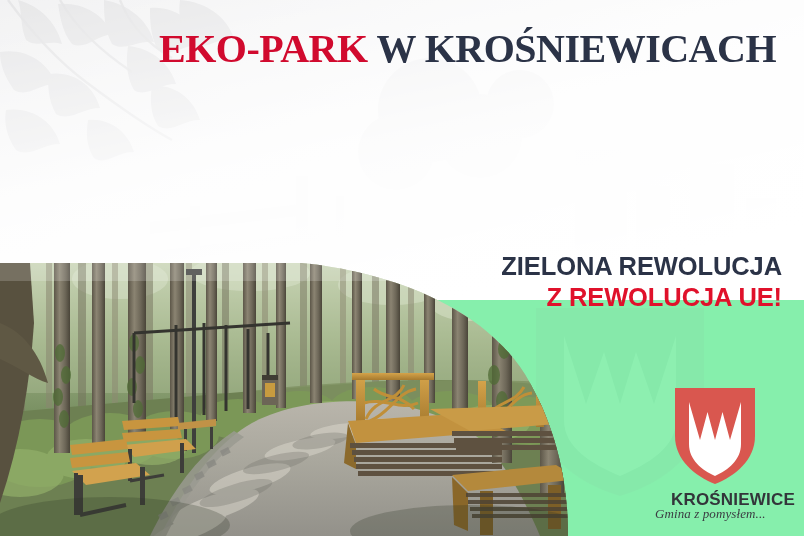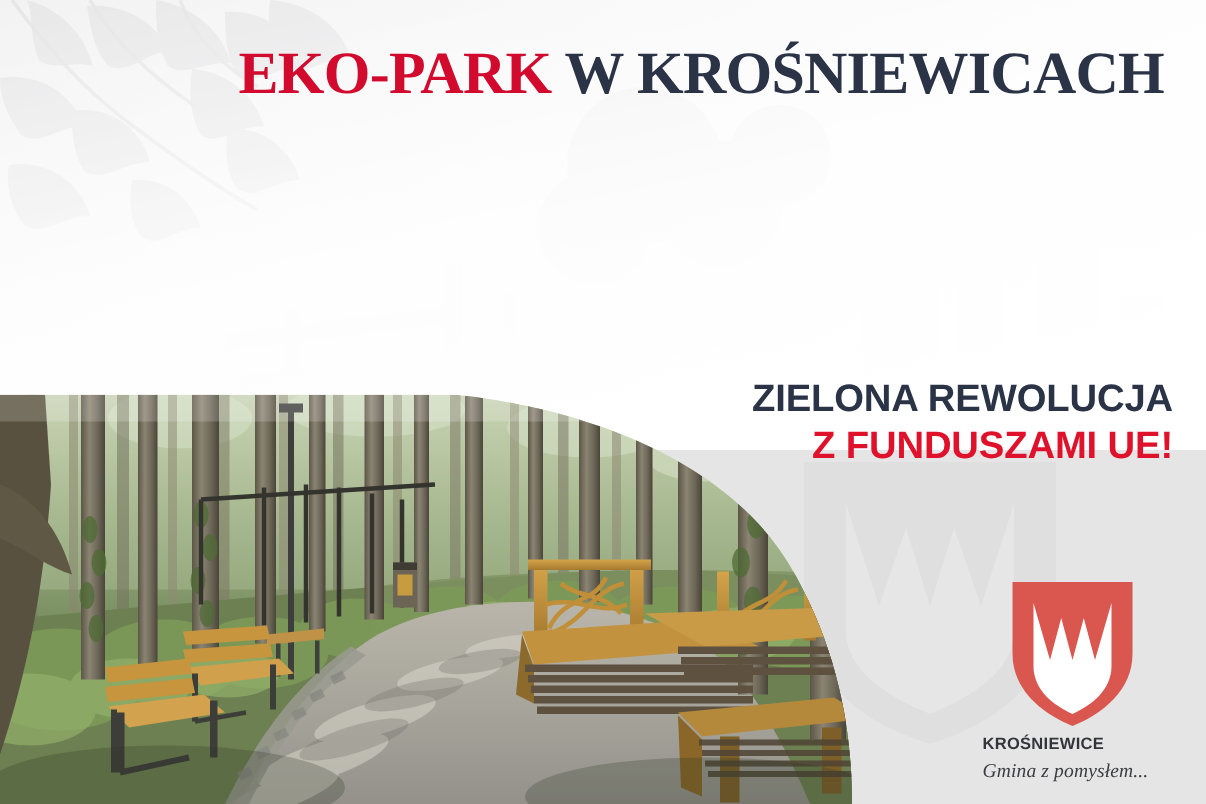--- a/index.html
+++ b/index.html
@@ -3,21 +3,21 @@
 <meta charset="utf-8">
 <style>
   html,body{margin:0;padding:0;}
   body{
     width:804px;height:536px;overflow:hidden;
     font-family:"Liberation Sans", sans-serif;
     background:#ffffff;
   }
   #poster{
     position:relative;width:804px;height:536px;overflow:hidden;
-    background:#e5e5e5;
+    background:#86efac;
   }
 
   
   .bg-faded{
     position:absolute;left:0;top:0;width:804px;height:300px;
     overflow:hidden;
   }
   .bg-faded svg{position:absolute;left:0;top:0;}
 
   
@@ -56,23 +56,23 @@
     position:absolute;left:0;top:0;width:585px;height:273px;
   }
 
   
   .logo{
     position:absolute;left:655px;top:386px;width:140px;height:128px;
   }
   .logo .shield{position:absolute;left:18px;top:0;}
   .logo .logo-name{
     position:absolute;left:0;top:104px;width:140px;
-    font-size:11px;font-weight:bold;color:#33353a;
+    font-size:17px;font-weight:bold;color:#33353a;
     letter-spacing:0.2px;
-    text-align:left;
+    text-align:right;
   }
   .logo .logo-tag{
     position:absolute;left:0;top:120px;width:140px;
     font-family:"Liberation Serif", serif;
     font-style:italic;font-size:13px;color:#3a3c42;
     text-align:left;
     letter-spacing:0.1px;
   }
 
   
@@ -151,21 +151,21 @@
       <path d="M22 18 L33 52 L42 26 L50 52 L58 26 L67 52 L78 18 L78 60 C78 74 64 82 50 88 C36 82 22 74 22 60 Z" fill="#ffffff"></path>
     </svg>
   </div>
 
   <div class="headline">
     <span class="part-a">EKO-PARK</span><span class="part-b"> W KROŚNIEWICACH</span>
   </div>
 
   <div class="subtitle">
     <span class="line1">ZIELONA REWOLUCJA</span>
-    <span class="line2">Z FUNDUSZAMI UE!</span>
+    <span class="line2">Z REWOLUCJA UE!</span>
   </div>
 
   <div class="photo-wrap">
     <svg class="photo-clip" width="585" height="273" viewBox="0 0 585 273" aria-hidden="true">
       <defs>
         <clipPath id="curveClip">
           <path d="M0 0 L300 0 C 300 0, 470 10, 530 120 C 562 178, 568 232, 568 273 L0 273 Z"></path>
         </clipPath>
         <linearGradient id="canopy" x1="0" y1="0" x2="0" y2="1">
           <stop offset="0%" stop-color="#cfd9bd"></stop>

